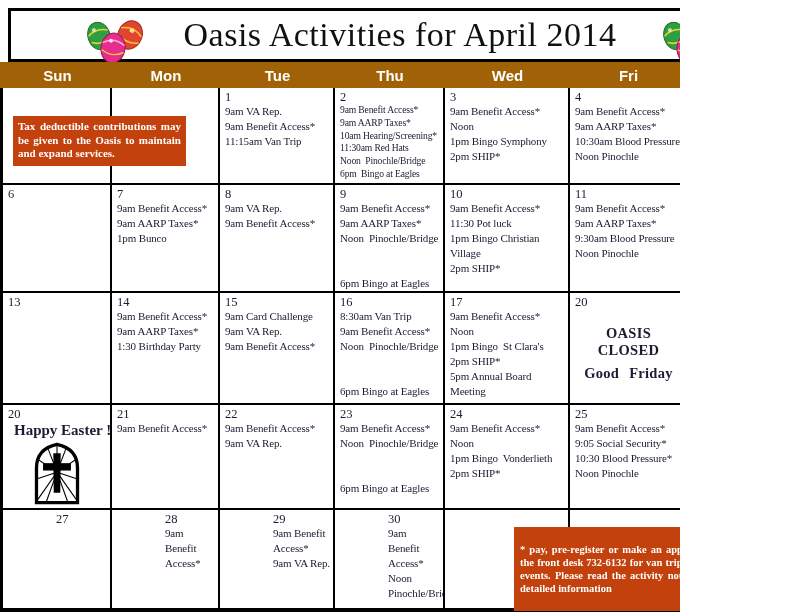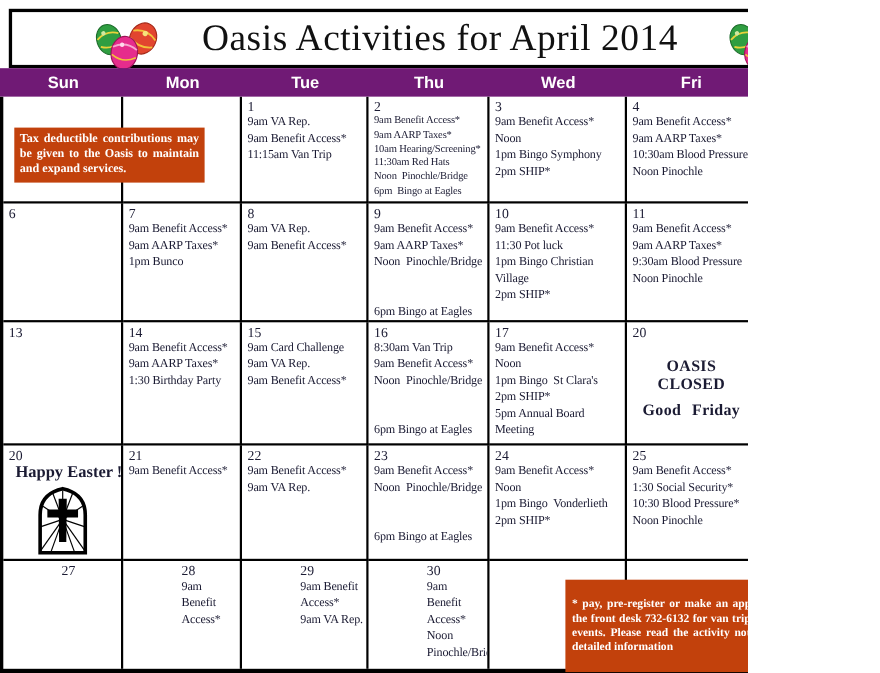--- a/index.html
+++ b/index.html
@@ -8,21 +8,21 @@
 
   
   .title-box{position:absolute;left:8px;top:8px;width:778px;height:48px;background:#ffffff;
              border:3px solid #000;display:flex;align-items:center;justify-content:center;}
   .title-text{font-size:34px;letter-spacing:.5px;color:#111;white-space:nowrap;}
   .eggs{position:absolute;top:4px;width:64px;height:52px;}
   .eggs.left{left:72px;}
   .eggs.right{left:648px;}
 
   
-  .dow-bar{position:absolute;left:0;top:62px;width:800px;height:26px;background:#701a75;
+  .dow-bar{position:absolute;left:0;top:62px;width:800px;height:26px;background:#a16207;
            display:grid;grid-template-columns:109px 108px 115px 110px 125px 117px 1fr;
            padding-left:3px;box-sizing:border-box;}
   .dow{color:#fff;font-family:"Liberation Sans", sans-serif;font-weight:bold;font-size:15px;
        display:flex;align-items:center;justify-content:center;}
 
   
   .grid{position:absolute;left:0;top:88px;width:800px;box-sizing:border-box;
         border-left:3px solid #000;border-right:3px solid #000;border-bottom:4px solid #000;
         display:grid;grid-template-columns:109px 108px 115px 110px 125px 117px 1fr;
         grid-template-rows:97px 108px 112px 105px 98px;background:#fff;}
@@ -270,21 +270,21 @@
       <div class="cell">
         <div class="date">24</div>
         <div class="ev">9am Benefit Access*</div>
         <div class="ev">Noon</div>
         <div class="ev">1pm Bingo  Vonderlieth</div>
         <div class="ev">2pm SHIP*</div>
       </div>
       <div class="cell">
         <div class="date">25</div>
         <div class="ev">9am Benefit Access*</div>
-        <div class="ev">1:30 Social Security*</div>
+        <div class="ev">9:05 Social Security*</div>
         <div class="ev">10:30 Blood Pressure*</div>
         <div class="ev">Noon Pinochle</div>
       </div>
       <div class="cell lastcol">
         <div class="date">26</div>
       </div>
       <div class="cell lastrow">
         <div class="date">27</div>
       </div>
       <div class="cell lastrow">

